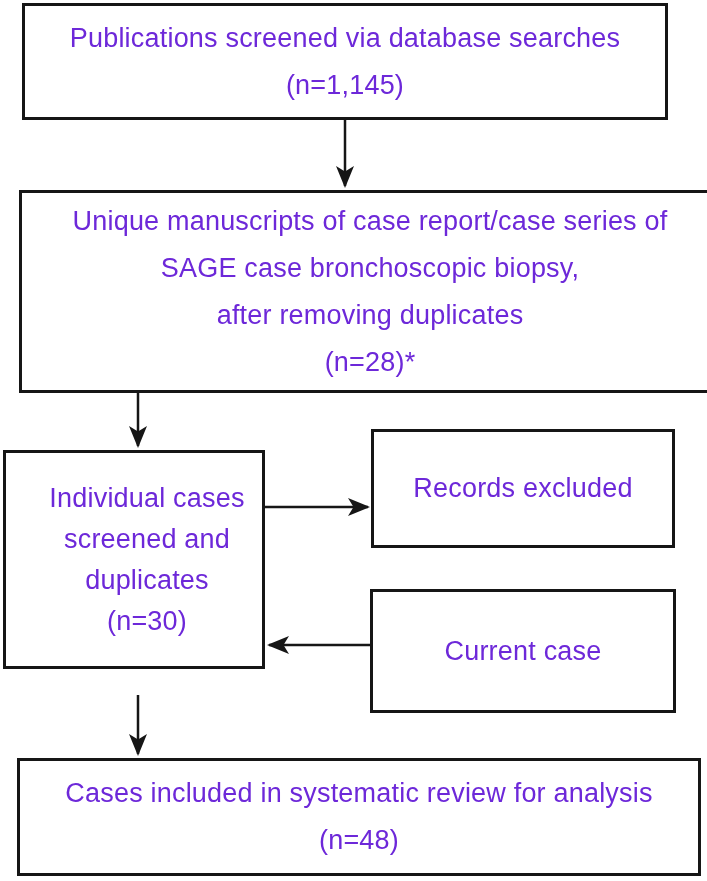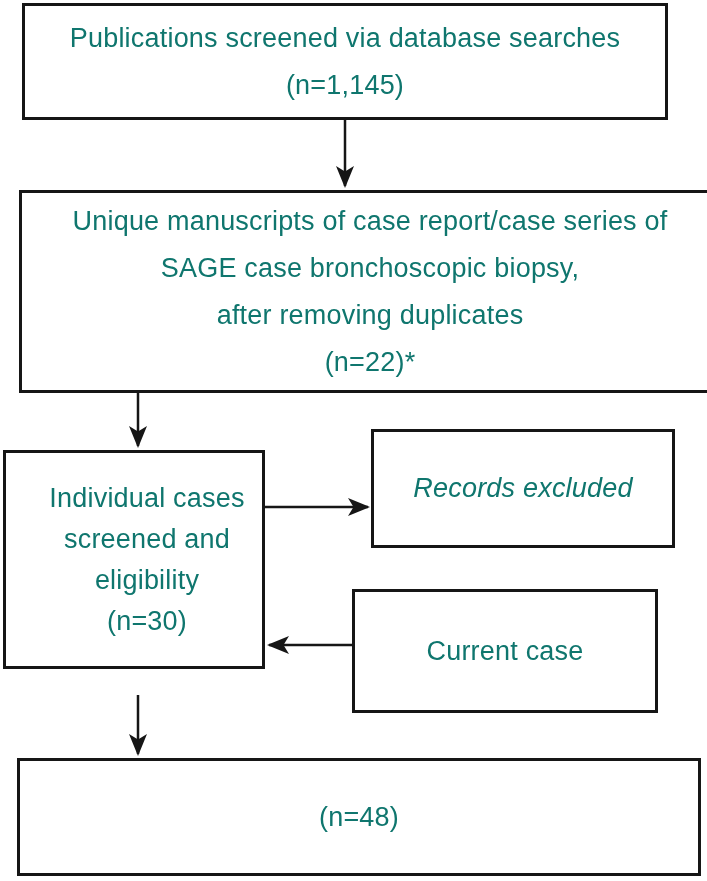--- a/index.html
+++ b/index.html
@@ -6,21 +6,21 @@
     margin: 0;
     padding: 0;
     background: #ffffff;
   }
   .canvas {
     position: relative;
     width: 707px;
     height: 881px;
     background: #ffffff;
     font-family: "Liberation Sans", "DejaVu Sans", sans-serif;
-    color: #0f766e;
+    color: #6d28d9;
     overflow: hidden;
   }
   .arrows {
     position: absolute;
     left: 0;
     top: 0;
     width: 707px;
     height: 881px;
   }
   .box {
@@ -37,22 +37,22 @@
     letter-spacing: 0.2px;
   }
   .box .line {
     line-height: 47px;
     white-space: nowrap;
   }
   .box-screened        { left: 22px;  top: 3px;   width: 646px; height: 117px; }
   .box-unique          { left: 3px;   top: 190px; width: 702px; height: 203px; margin-left: 16px; }
   .box-individual      { left: 3px;   top: 450px; width: 262px; height: 219px; padding-left: 26px; }
   .box-individual .line { line-height: 41px; }
-  .box-excluded        { left: 371px; top: 429px; width: 304px; height: 119px; font-style: italic; }
-  .box-current         { left: 352px; top: 589px; width: 306px; height: 124px; }
+  .box-excluded        { left: 371px; top: 429px; width: 304px; height: 119px; }
+  .box-current         { left: 370px; top: 589px; width: 306px; height: 124px; }
   .box-included        { left: 17px;  top: 758px; width: 684px; height: 118px; }
   sup.tri {
     font-size: 62%;
     vertical-align: super;
     line-height: 0;
   }
 </style>
 </head>
 <body>
 
@@ -75,35 +75,36 @@
 
   <div class="box box-screened">
     <div class="line">Publications screened via database searches</div>
     <div class="line">(n=1,145)</div>
   </div>
 
   <div class="box box-unique">
     <div class="line">Unique manuscripts of case report/case series of</div>
     <div class="line">SAGE case bronchoscopic biopsy,</div>
     <div class="line">after removing duplicates</div>
-    <div class="line">(n=22)*</div>
+    <div class="line">(n=28)*</div>
   </div>
 
   <div class="box box-individual">
     <div class="line">Individual cases</div>
     <div class="line">screened and</div>
-    <div class="line">eligibility</div>
+    <div class="line">duplicates</div>
     <div class="line">(n=30)</div>
   </div>
 
   <div class="box box-excluded">
     <div class="line">Records excluded</div>
   </div>
 
   <div class="box box-current">
     <div class="line">Current case</div>
   </div>
 
   <div class="box box-included">
+    <div class="line">Cases included in systematic review for analysis</div>
     <div class="line">(n=48)</div>
   </div>
 
 </div>
 
 </body></html>

